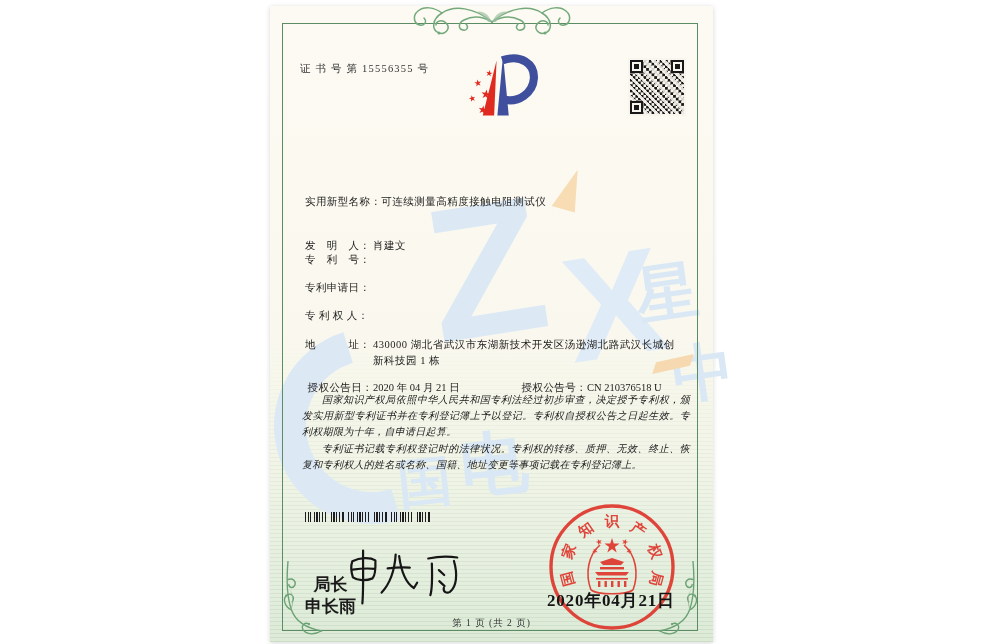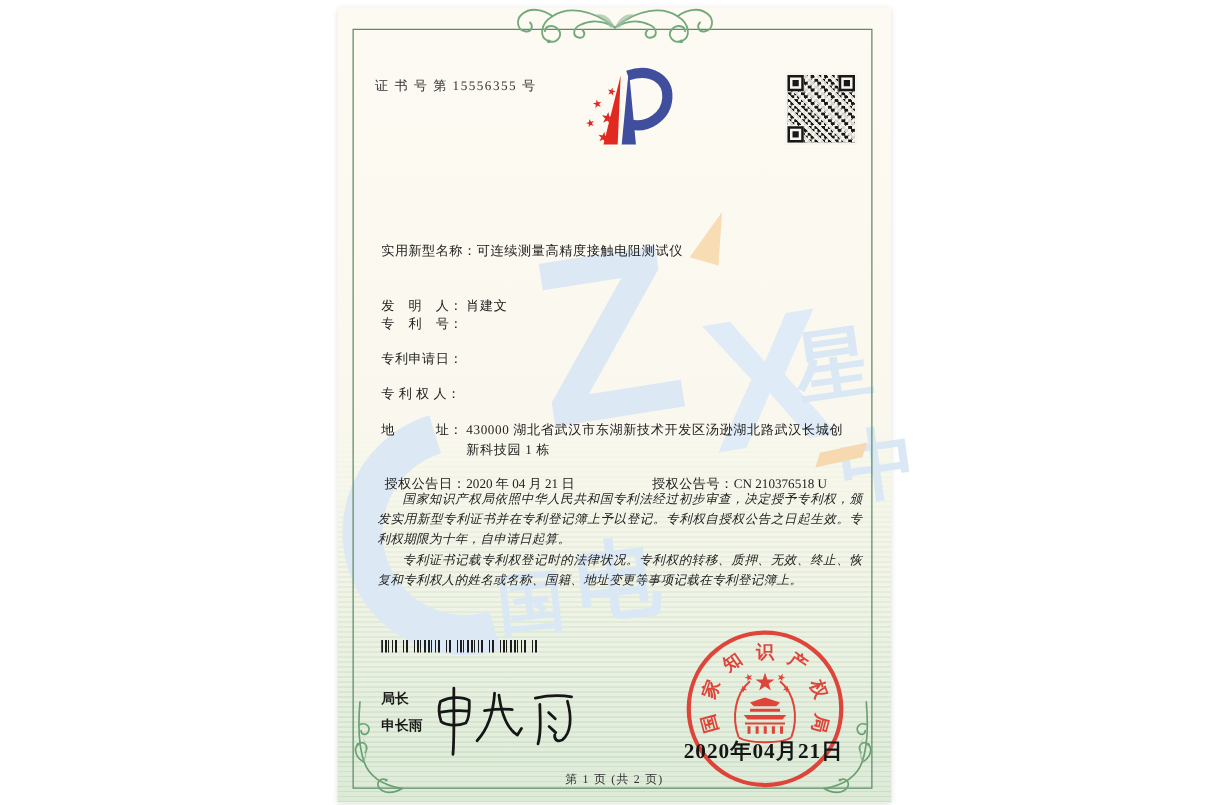--- a/index.html
+++ b/index.html
@@ -76,23 +76,23 @@
     font-size:10px;line-height:1.58;font-style:italic;color:#222;
     text-align:justify;letter-spacing:.3px;
   }
   .body-text p{margin:2px;text-indent:2em;}
   
   .barcode{
     position:absolute;left:35px;top:506px;width:126px;height:10px;
     background:repeating-linear-gradient(90deg,#1d1d1d 0 1px,transparent 1px 2.6px,#1d1d1d 2.6px 4.2px,transparent 4.2px 5.4px,#1d1d1d 5.4px 5.9px,transparent 5.9px 8.6px);
   }
   .director{
-    position:absolute;left:35px;top:542px;
+    position:absolute;left:35px;top:568px;
     font-family:"Liberation Sans","DejaVu Sans",sans-serif;font-weight:700;
-    font-size:11px;color:#1a1a1a;line-height:22px;
+    font-size:17px;color:#1a1a1a;line-height:22px;text-align:center;
   }
   .signature{position:absolute;left:70px;top:528px;width:128px;height:78px;transform:rotate(-2deg);}
   .seal{position:absolute;left:275px;top:494px;width:134px;height:134px;opacity:.93;}
   .seal-date{
     position:absolute;left:277px;top:583px;width:130px;
     font-size:17px;font-weight:700;letter-spacing:.8px;color:#151515;
   }
   .footer{position:absolute;left:0;right:0;top:611px;text-align:center;font-size:9.5px;letter-spacing:1px;color:#333;}
   
   .ornament-top{position:absolute;left:50%;top:-3px;transform:translateX(-50%);}

